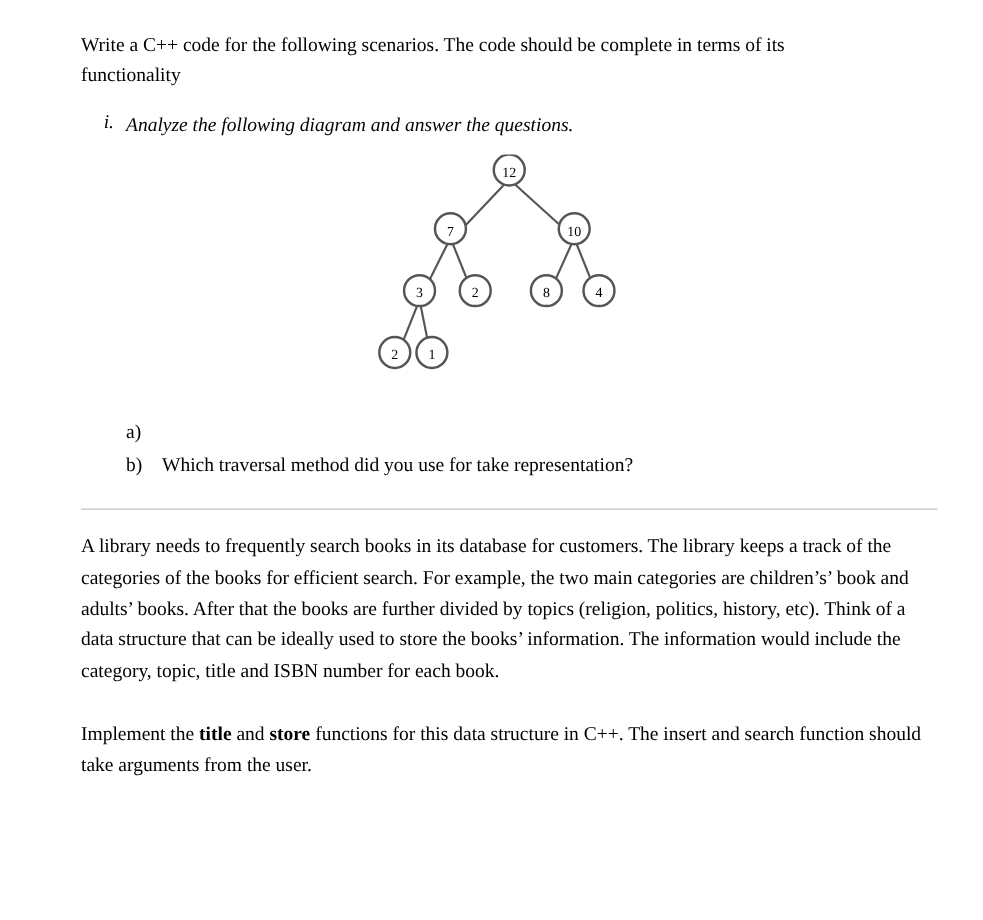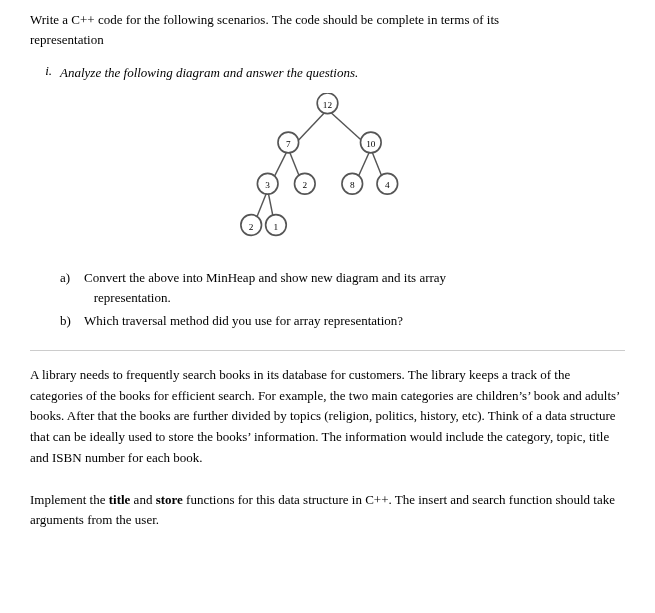--- a/index.html
+++ b/index.html
@@ -5,21 +5,22 @@
     * { margin: 0; padding: 0; box-sizing: border-box; }
     body {
       background: #fff;
       font-family: "Times New Roman", Times, serif;
       font-size: 13px;
       color: #000;
       width: 655px;
       min-height: 613px;
     }
     .page {
-      padding: 10px 30px 20px 30px;
+      padding: 20px 30px 20px 30px;
+      margin-left: 24px;
     }
     .intro-text {
       line-height: 1.5;
       margin-bottom: 14px;
     }
     .question-block {
       margin-bottom: 14px;
     }
     .question-label {
       display: flex;
@@ -77,21 +78,21 @@
       line-height: 1.6;
     }
   </style>
 </head>
 <body>
 
 <div class="page">
 
   <div class="intro-text">
     <span>Write a C++ code for the following scenarios. The code should be complete in terms of its</span><br>
-    <span>representation</span>
+    <span>functionality</span>
   </div>
 
   <div class="question-block">
     <div class="question-label">
       <span class="roman">i.</span>
       <span class="q-text">Analyze the following diagram and answer the questions.</span>
     </div>
 
     <div class="tree-container">
       <svg class="tree-svg" viewBox="0 0 100 80" preserveAspectRatio="xMidYMid meet">
@@ -137,25 +138,24 @@
         <text x="13" y="66.2" text-anchor="middle" font-size="4.5" font-family="Times New Roman">2</text>
 
         <circle cx="25" cy="64" r="5" fill="white" stroke="#555" stroke-width="0.8"></circle>
         <text x="25" y="66.2" text-anchor="middle" font-size="4.5" font-family="Times New Roman">1</text>
       </svg>
     </div>
 
     <div class="sub-questions">
       <div class="sub-q">
         <span class="sub-label">a)</span>
-        <span>Convert the above into MinHeap and show new diagram and its array<br>&nbsp;&nbsp;&nbsp;representation.</span>
       </div>
       <div class="sub-q">
         <span class="sub-label">b)</span>
-        <span>Which traversal method did you use for array representation?</span>
+        <span>Which traversal method did you use for take representation?</span>
       </div>
     </div>
   </div>
 
   <hr class="divider">
 
   <div class="q2-block">
     <div class="q2-text">
       <p>A library needs to frequently search books in its database for customers. The library keeps a track of the categories of the books for efficient search. For example, the two main categories are children’s’ book and adults’ books. After that the books are further divided by topics (religion, politics, history, etc). Think of a data structure that can be ideally used to store the books’ information. The information would include the category, topic, title and ISBN number for each book.</p>
       <br>

